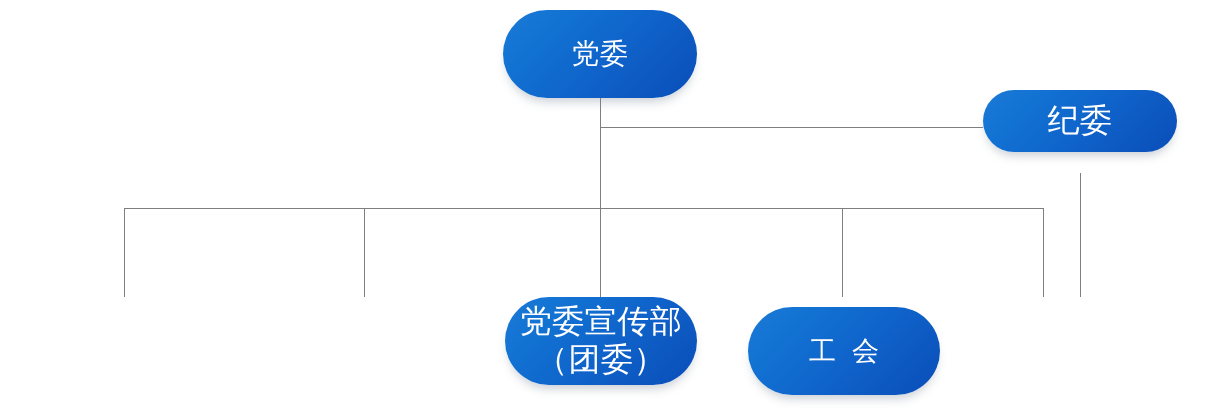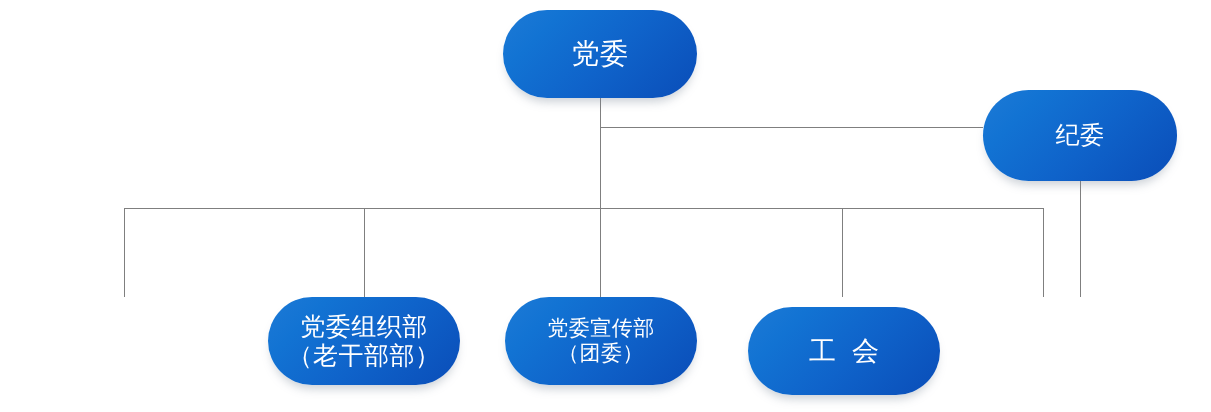--- a/index.html
+++ b/index.html
@@ -44,25 +44,25 @@
     z-index: 2;
   }
   .node .label {
     display: block;
     width: 100%;
     white-space: pre-line;
   }
 
   
   .n-dangwei      { left: 503px; top: 10px;  width: 194px; height: 88px;  font-size: 28px; }
-  .n-jiwei        { left: 983px; top: 90px;  width: 194px; height: 91px;  font-size: 24px; }
+  .n-jiwei        { left: 983px; top: 90px;  width: 194px; height: 62px;  font-size: 32px; }
 
   .n-bangongshi   { left: 30px;  top: 297px; width: 198px; height: 88px;  font-size: 25px; }
   .n-zuzhibu      { left: 268px; top: 297px; width: 192px; height: 88px;  font-size: 25px; }
-  .n-xuanchuanbu  { left: 505px; top: 297px; width: 192px; height: 88px;  font-size: 21px; }
+  .n-xuanchuanbu  { left: 505px; top: 297px; width: 192px; height: 88px;  font-size: 32px; }
   .n-gonghui      { left: 748px; top: 307px; width: 192px; height: 88px;  font-size: 27px; }
   .n-zongheshi    { left: 983px; top: 297px; width: 194px; height: 88px;  font-size: 26px; }
 
   .n-gonghui .label { letter-spacing: 16px; text-indent: 16px; }
 </style>
 </head>
 <body>
 
 <div id="org-chart">
 
@@ -81,24 +81,20 @@
 
   <div class="node n-dangwei">
     <span class="label">党委</span>
   </div>
 
   <div class="node n-jiwei">
     <span class="label">纪委</span>
   </div>
 
 
-  <div class="node n-zuzhibu">
-    <span class="label">党委组织部
-（老干部部）</span>
-  </div>
 
   <div class="node n-xuanchuanbu">
     <span class="label">党委宣传部
 （团委）</span>
   </div>
 
   <div class="node n-gonghui">
     <span class="label">工会</span>
   </div>
 

